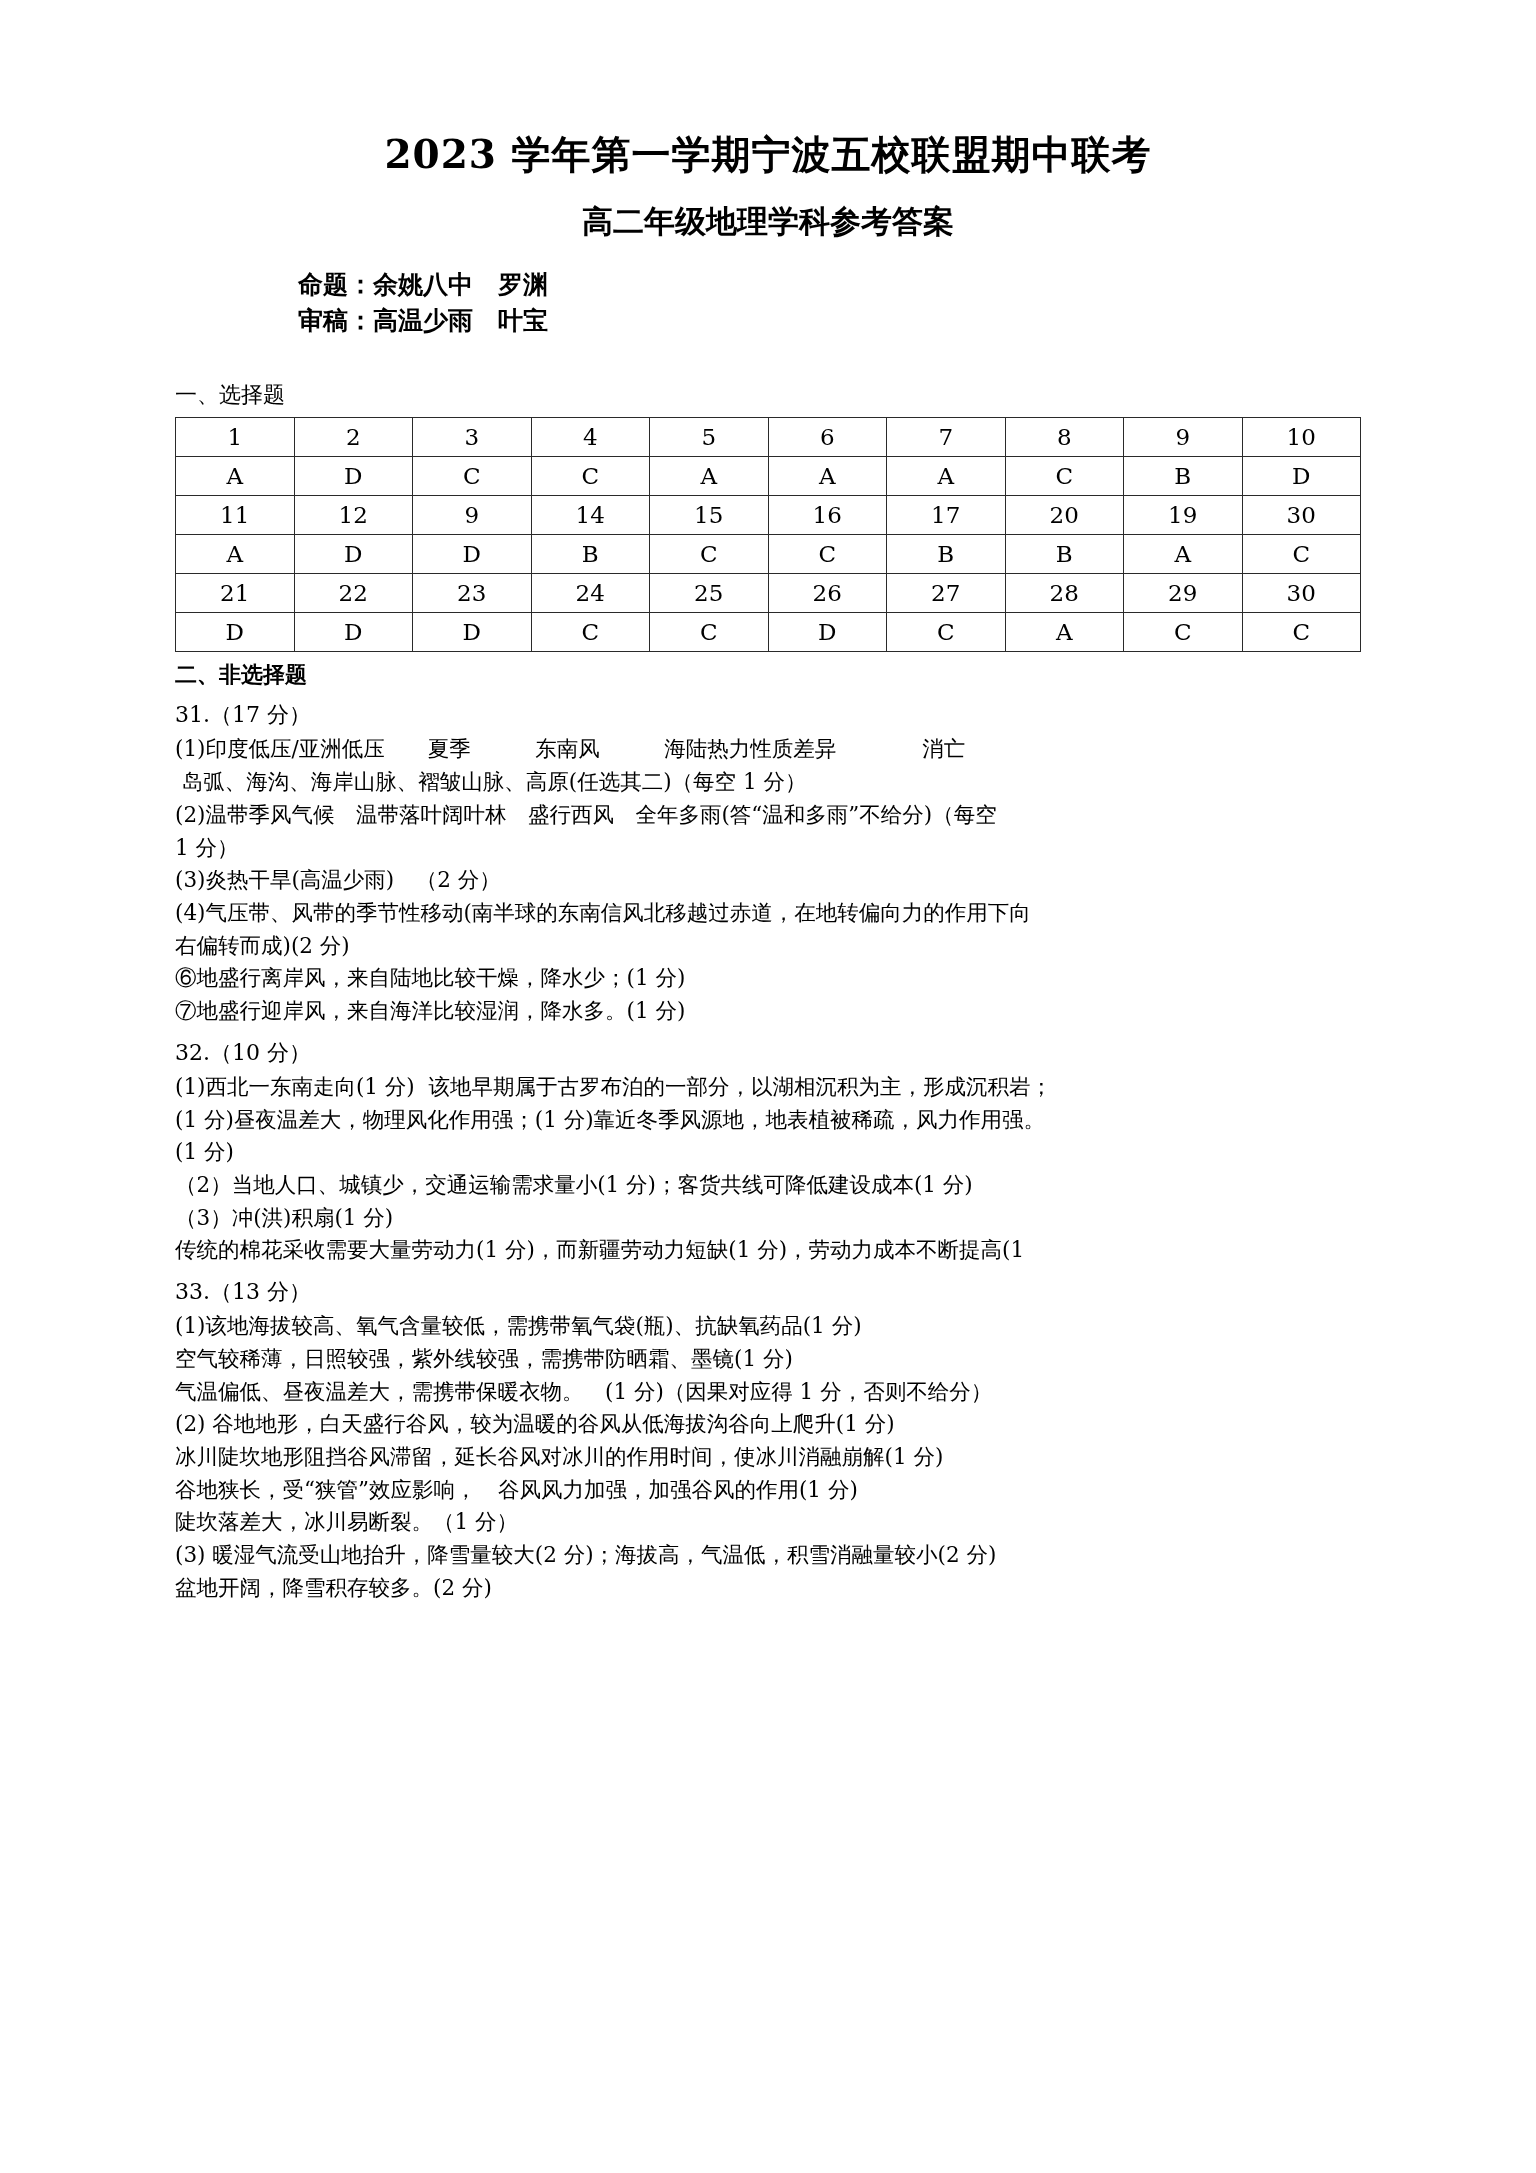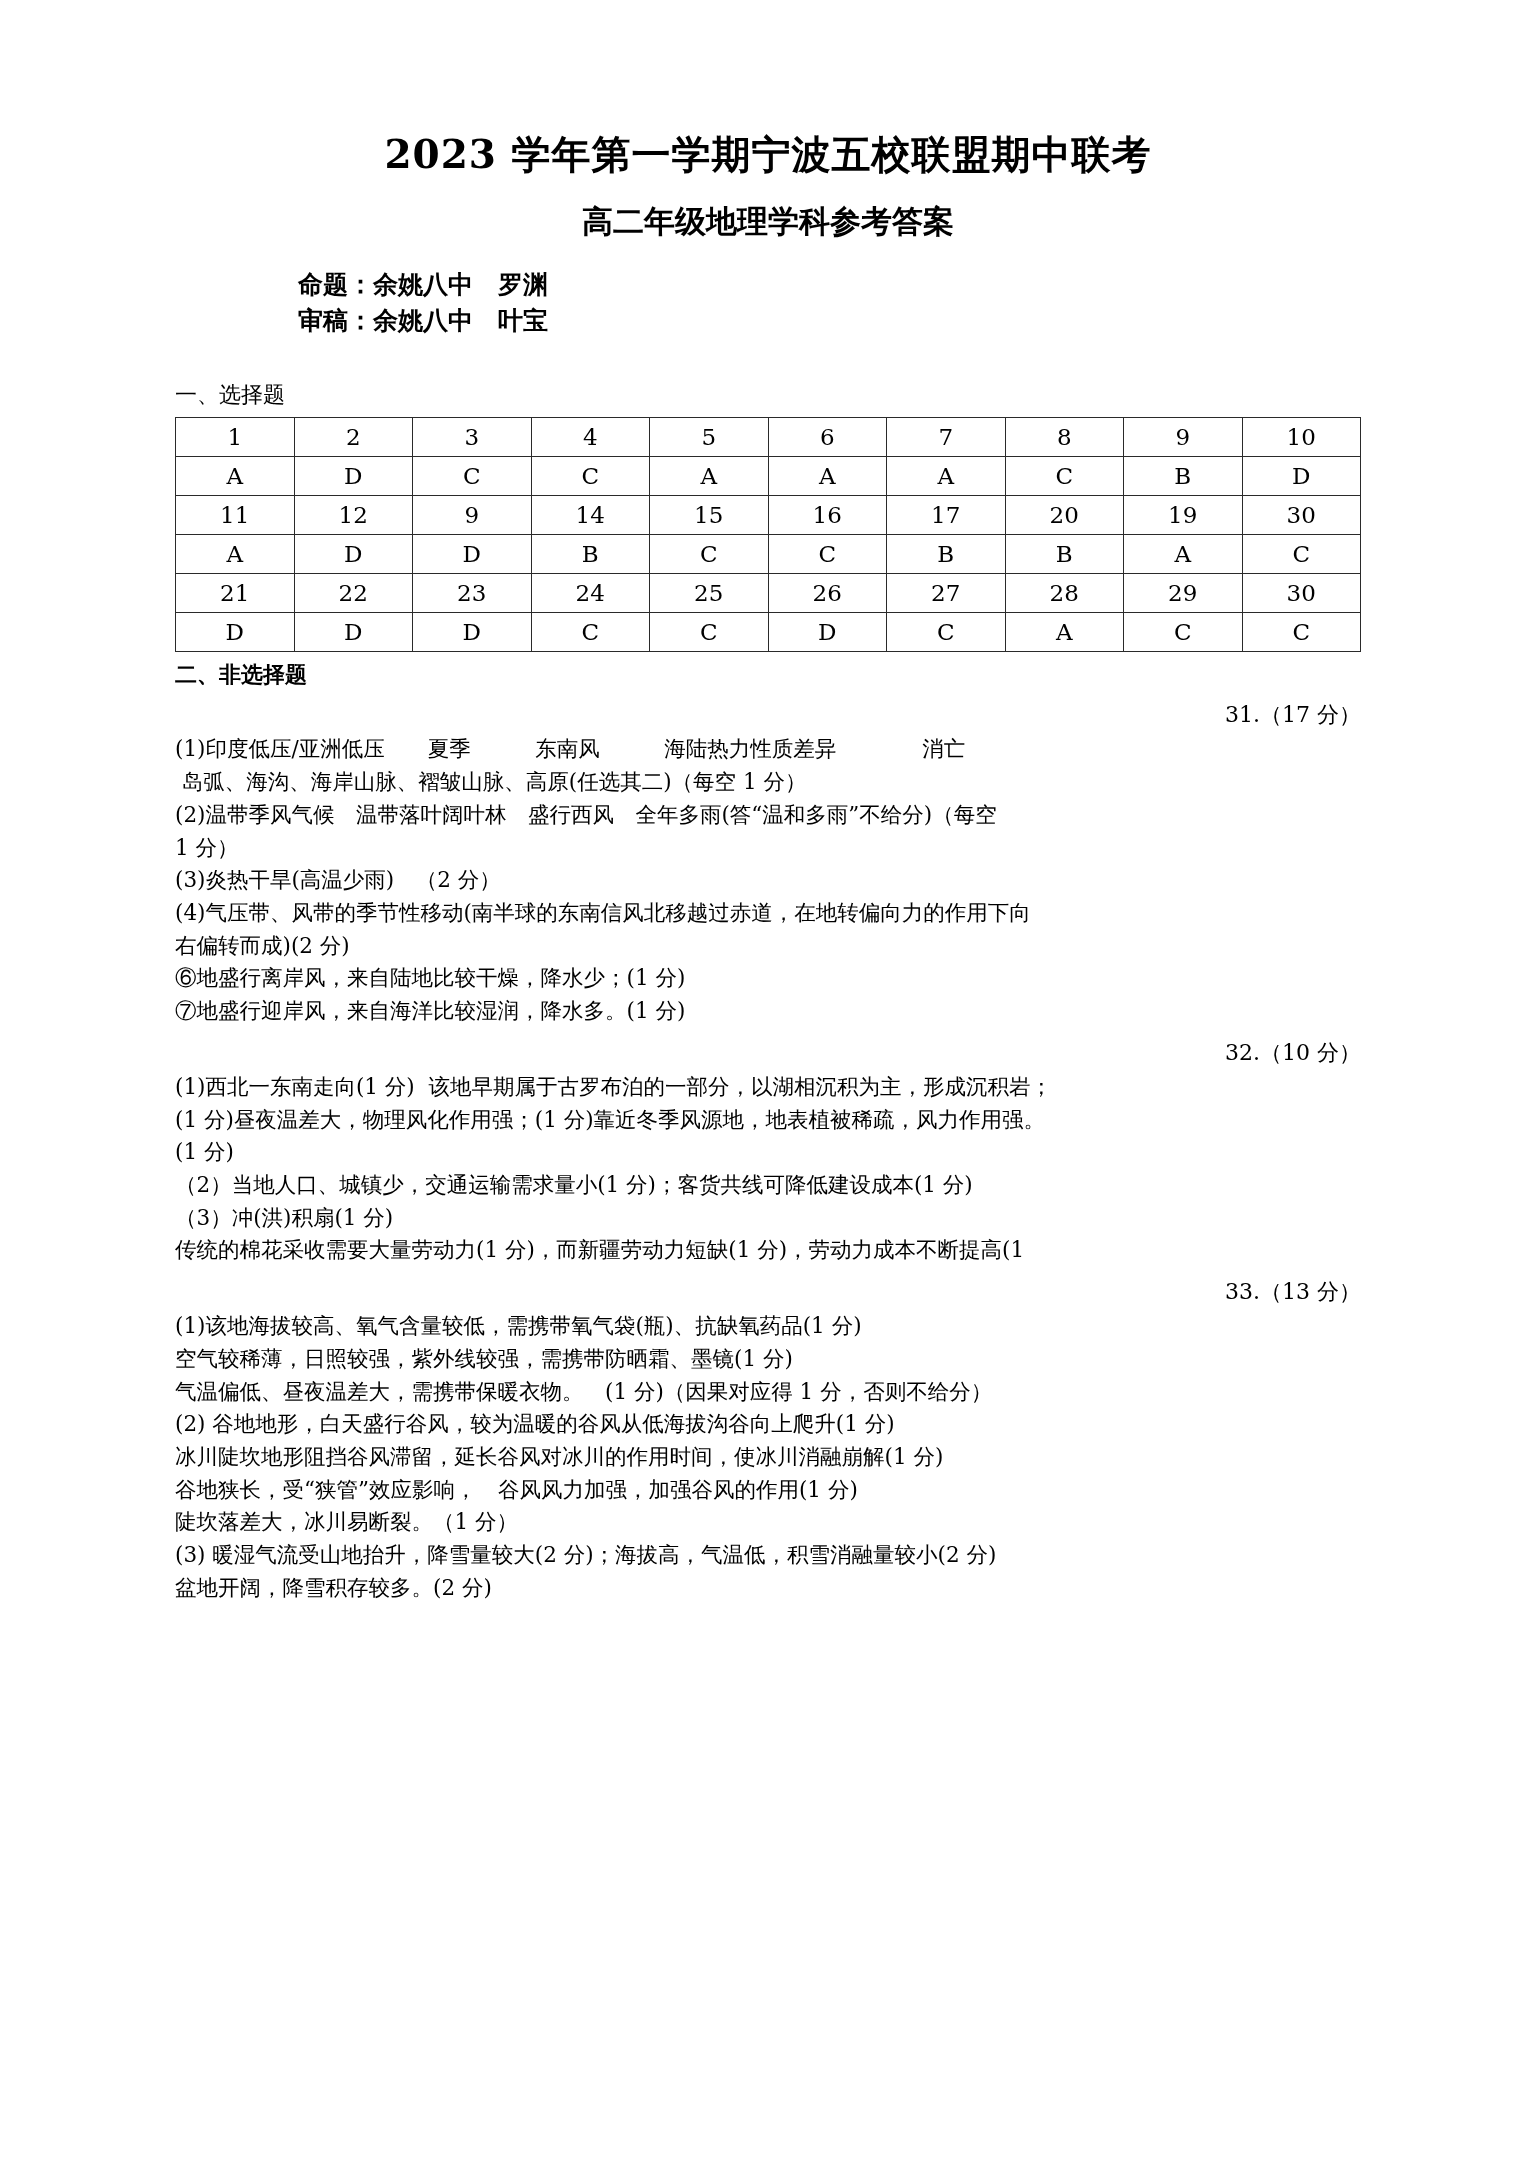--- a/index.html
+++ b/index.html
@@ -72,40 +72,39 @@
   .section-head2 {
     font-size: 22px;
     font-weight: bold;
     margin-top: 8px;
     margin-bottom: 4px;
   }
   .q-head {
     font-size: 22px;
     line-height: 1.52;
     margin-top: 8px;
-    text-align: right;
   }
   .line {
     font-size: 21.5px;
     line-height: 1.52;
     white-space: pre-wrap;
   }
   .lines-block { margin-top: 2px; }
 </style>
 </head>
 <body>
 
 <div class="page">
 
   <div class="title">2023 学年第一学期宁波五校联盟期中联考</div>
   <div class="subtitle">高二年级地理学科参考答案</div>
 
   <div class="byline-block">
     <div class="byline">命题：余姚八中　罗渊</div>
-    <div class="byline">审稿：余姚八中　叶宝</div>
+    <div class="byline">审稿：高温少雨　叶宝</div>
   </div>
 
   <div class="section-head">一、选择题</div>
 
   <table class="answers">
     <tbody id="answer-table-body">
         <tr>
           <td>1</td>
           <td>2</td>
           <td>3</td>

